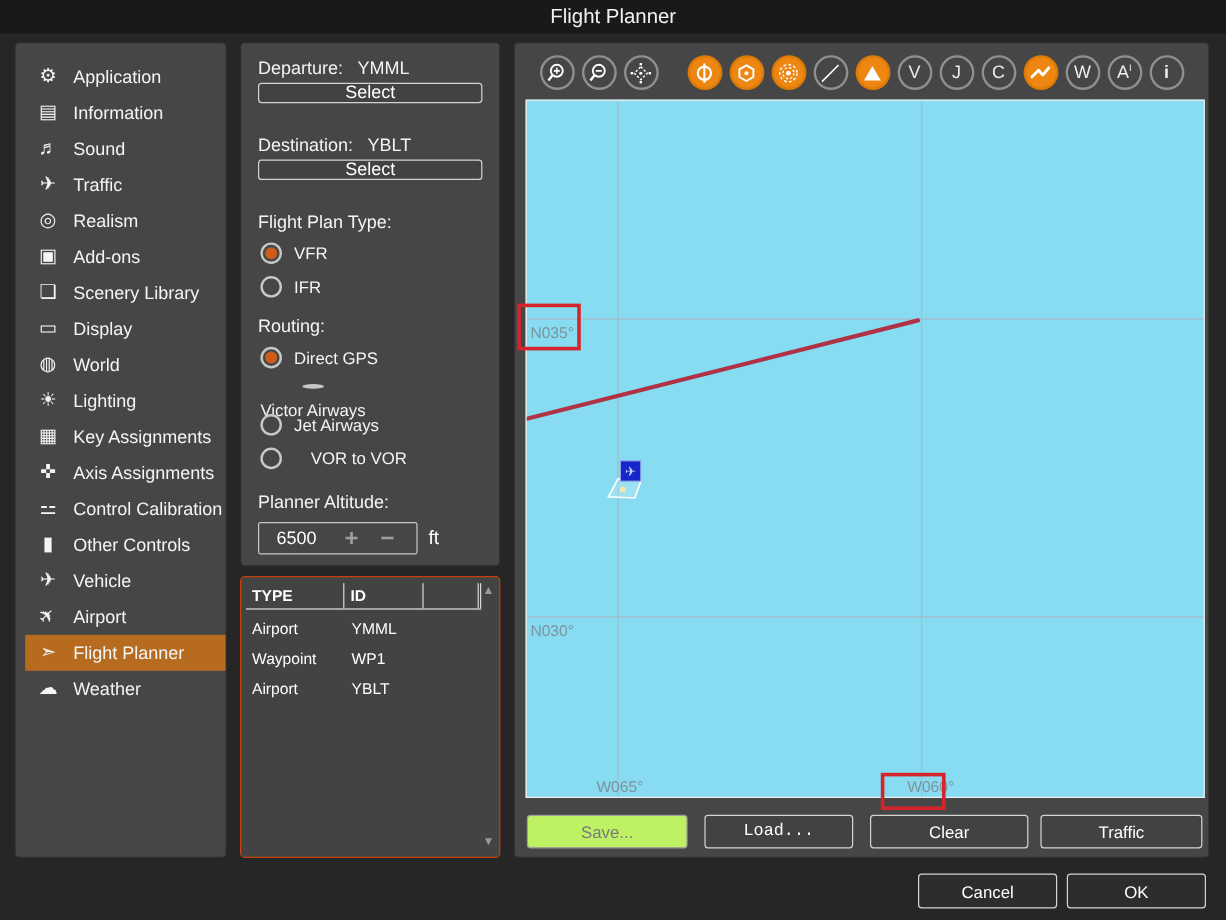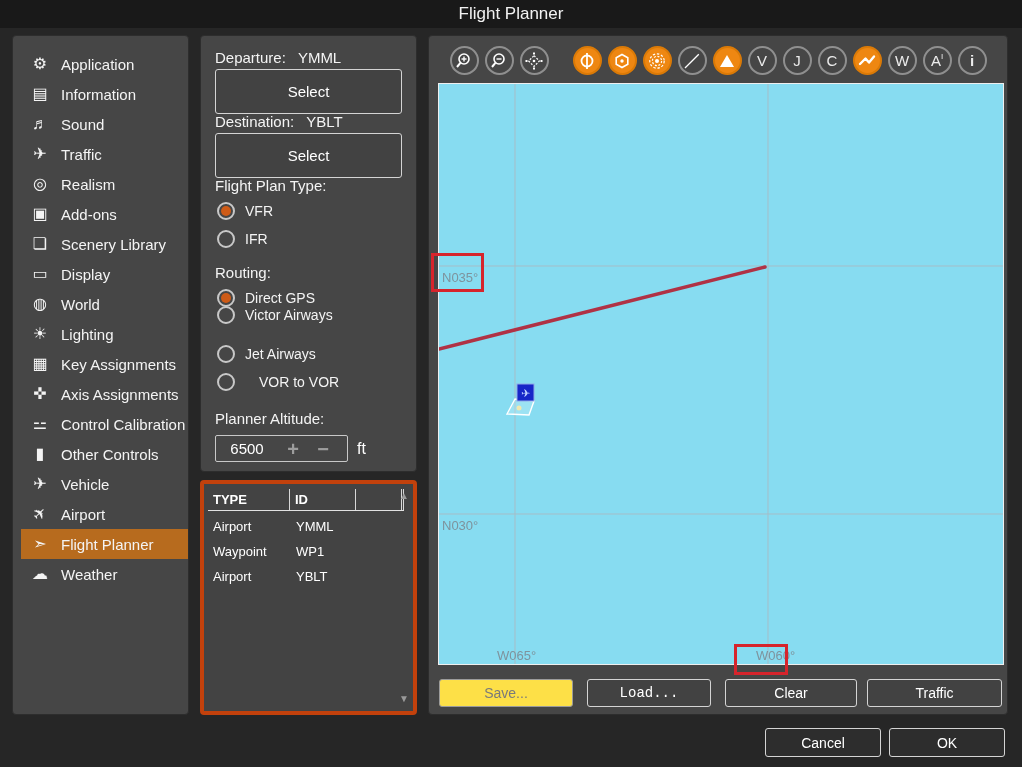--- a/index.html
+++ b/index.html
@@ -25,34 +25,34 @@
   .rot-up { display:inline-block; transform:rotate(-45deg); }
 
   
   #plannerPanel { left:200px; top:35px; width:217px; height:437px; }
   .abs { position:absolute; }
   .flabel { font-size:15px; color:#f4f4f4; }
   .fval { font-size:15px; color:#f4f4f4; }
   .btn { background:#424242; border:1px solid #d4d4d4; border-radius:3px; color:#fff;
          font-size:15px; display:flex; align-items:center; justify-content:center;
          font-family:"Liberation Sans",sans-serif; }
-  .select-btn { left:14px; width:187px; height:45px; }
+  .select-btn { left:14px; width:187px; height:17px; }
   .radio-row { left:16px; height:24px; display:flex; align-items:center; gap:10px; }
   .radio { width:18px; height:18px; border:2px solid #C8C8C8; border-radius:50%; position:relative; background:transparent; }
   .radio.on::after { content:""; position:absolute; left:2px; top:2px; right:2px; bottom:2px;
                      background:#CE5B17; border-radius:50%; }
   .radio-label { font-size:14px; color:#f4f4f4; }
   .alt-box { left:14px; top:399px; width:133px; height:27px; border:1px solid #C8C8C8;
              border-radius:2px; display:flex; align-items:center; }
   .alt-value { width:62px; text-align:center; font-size:15px; }
   .alt-step { width:30px; text-align:center; font-size:20px; font-weight:bold; color:#9d9d9d; line-height:22px; cursor:default; }
   .alt-unit { left:156px; top:404px; font-size:16px; }
 
   
-  #tablePanel { left:200px; top:480px; width:217px; height:235px; border:4px solid #c2410c; background:#434343; }
+  #tablePanel { left:200px; top:480px; width:217px; height:235px; border:1px solid #c2410c; background:#434343; }
   .thead { position:absolute; left:4px; top:5px; width:196px; height:22px;
            display:flex; font-size:13px; font-weight:bold; border-bottom:1px solid #e2e2e2; }
   .th { display:flex; align-items:center; padding-left:5px; border-right:1px solid #d8d8d8; }
   .th-type { width:82px; } .th-id { width:66px; }
   .th-rest { flex:1; border-right:3px double #d8d8d8; }
   .tbody { position:absolute; left:4px; top:30px; width:196px; }
   .trow { height:25px; display:flex; align-items:center; font-size:13px; }
   .td-type { width:82px; padding-left:5px; }
   .td-id { padding-left:6px; }
   .scroll-arrow { position:absolute; right:4px; color:#9a9a9a; font-size:10px; line-height:10px; }
@@ -67,21 +67,21 @@
   .tb-gap { margin-right:18px; }
   .tb-letter { font-size:15px; color:#ececec; line-height:1; }
   .tb-sup { font-size:8px; position:relative; top:-4px; color:#ececec; }
   .map-area { position:absolute; left:9px; top:47px; width:566px; height:582px;
               background:#87DCF1; border:1px solid #efefef; }
   .map-label { position:absolute; color:#7E939D; font-size:13px; }
   .ann { position:absolute; border:3px solid #D6242C; z-index:5; background:transparent; }
   #ann-n035 { left:2px;  top:217px; width:53px; height:39px; }
   #ann-w060 { left:305px; top:608px; width:54px; height:31px; }
   .map-btn { position:absolute; top:643px; height:28px; font-size:14px; }
-  #btnSave { left:10px;  width:134px; background:#fde047; color:#7A7A7A; border:1px solid #9B9B9B;text-align:center; }
+  #btnSave { left:10px;  width:134px; background:#bef264; color:#7A7A7A; border:1px solid #9B9B9B;text-align:center; }
   #btnLoad { left:158px; width:124px;font-family:Liberation Mono, monospace; }
   #btnClear{ left:296px; width:132px; }
   #btnNav  { left:438px; width:135px; }
 
   
   .dlg-btn { position:absolute; top:728px; width:116px; height:29px; background:#2d2d2d; font-size:14px; }
   #btnCancel { left:765px; } #btnOK { left:889px; }
 </style>
 </head>
 <body>
@@ -186,21 +186,21 @@
   <div class="abs radio-row" style="top:191px;">
     <span class="radio"></span>
     <span class="radio-label">IFR</span>
   </div>
 
   <div class="abs flabel" style="left:14px; top:228px;">Routing:</div>
   <div class="abs radio-row" style="top:250px;">
     <span class="radio on"></span>
     <span class="radio-label">Direct GPS</span>
   </div>
-  <div class="abs radio-row" style="top:267px;">
+  <div class="abs radio-row" style="top:284px;flex-direction:column;">
     <span class="radio"></span>
     <span class="radio-label">Victor Airways</span>
   </div>
   <div class="abs radio-row" style="top:306px;">
     <span class="radio"></span>
     <span class="radio-label">Jet Airways</span>
   </div>
   <div class="abs radio-row" style="top:334px;gap:24px;">
     <span class="radio"></span>
     <span class="radio-label">VOR to VOR</span>

